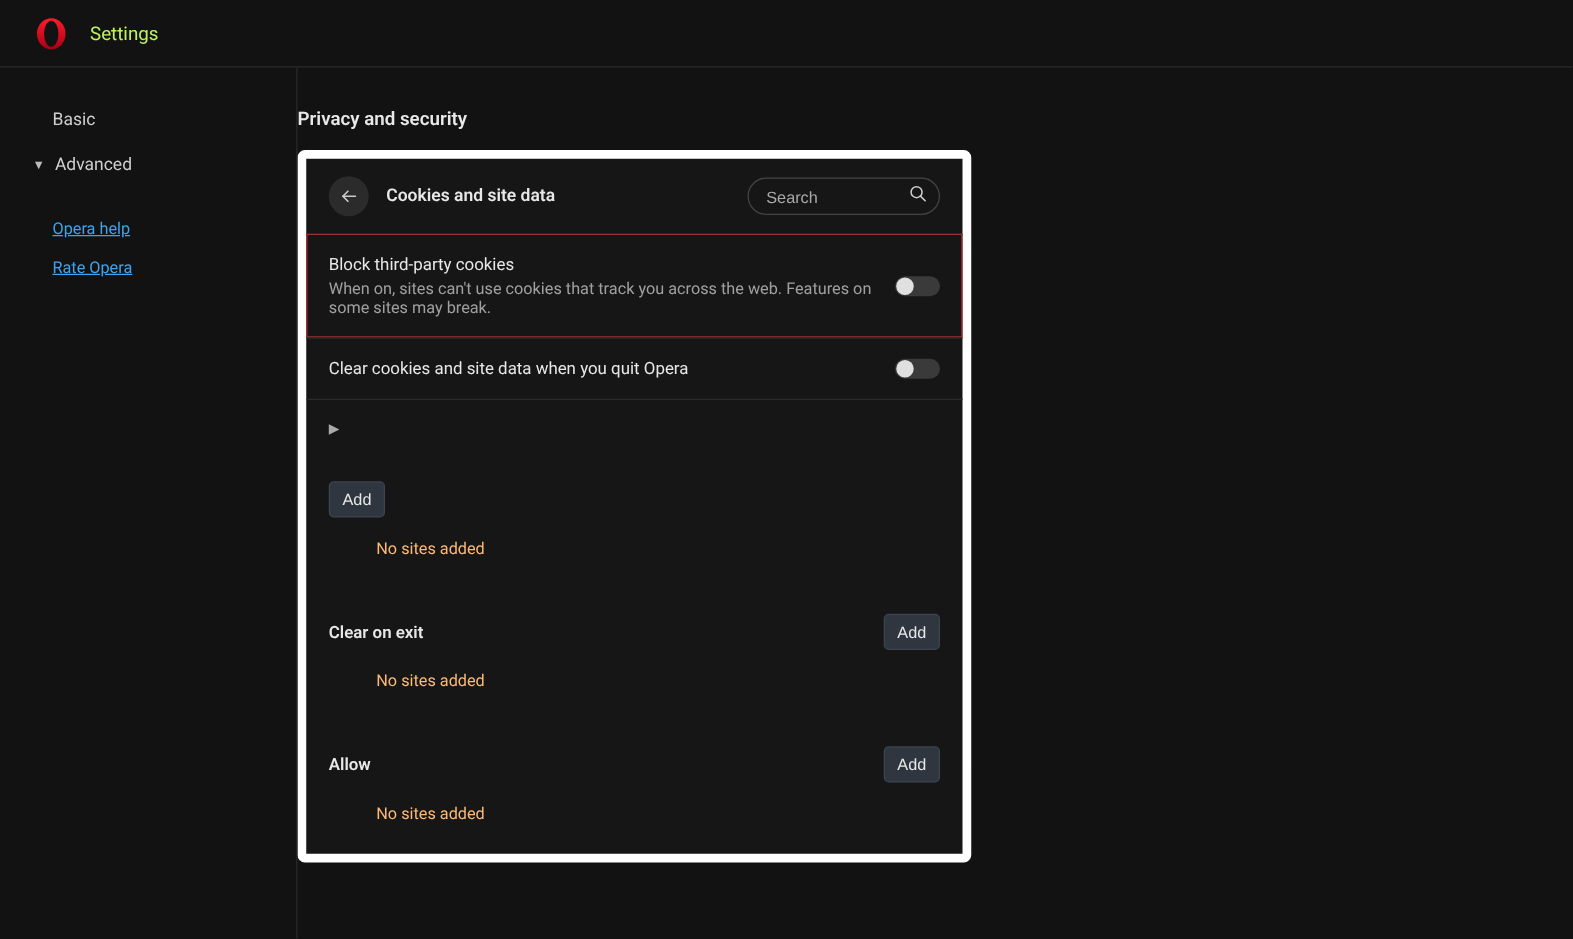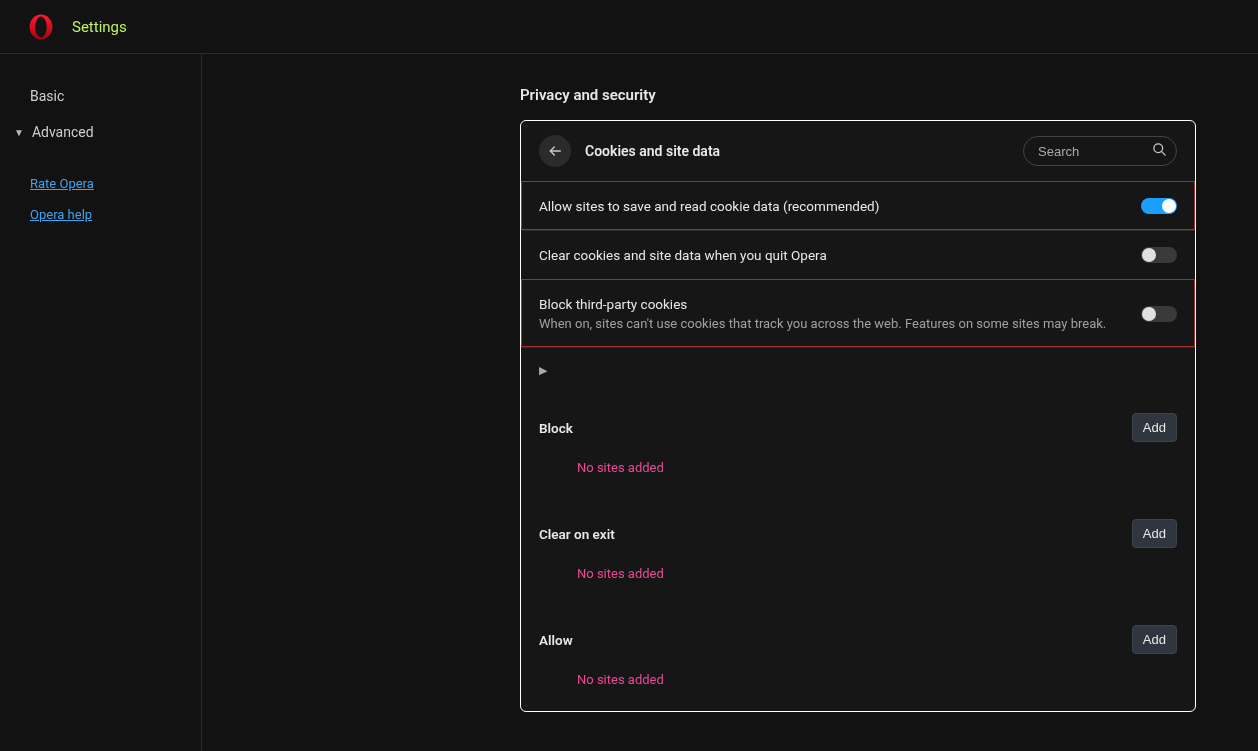--- a/index.html
+++ b/index.html
@@ -19,23 +19,23 @@
     align-items: center;
     padding: 0 28px;
   }
   .opera-logo {
     width: 26px; height: 26px;
     margin-right: 18px;
   }
   .top-title { font-size: 15px; color: #bef264; }
   .layout { display: flex; height: calc(100% - 54px); }
   .sidebar {
-    width: 202px;
+    width: 238px;
     border-right: 1px solid #2a2a2a;
-    padding: 24px 0;
+    padding: 24px 12px;
   }
   .side-item {
     padding: 10px 30px;
     color: #cfcfcf;
     font-size: 14px;
     cursor: pointer;
     display: flex;
     align-items: center;
     gap: 8px;
   }
@@ -46,24 +46,24 @@
   }
   .side-link {
     padding: 8px 30px;
     color: #3fa4f0;
     font-size: 13px;
     text-decoration: underline;
     cursor: pointer;
   }
   .side-gap { height: 18px; }
   .main { flex: 1; padding: 32px 24px 0 0; overflow-y: auto; }
-  .content { width: 676px; margin-left: 318px; }
+  .content { width: 539px; }
   .section-title { font-size: 15px; font-weight: 600; margin-bottom: 16px; }
   .panel {
-    border: 1px solid #ffffff;
+    border: 7px solid #ffffff;
     border-radius: 6px;
     background: #161616;
   }
   .panel-header {
     display: flex;
     align-items: center;
     padding: 14px 18px;
     gap: 14px;
   }
   .back-btn {
@@ -136,21 +136,21 @@
     background: #2f3640;
     border: 1px solid #3d4450;
     color: #e8e8e8;
     padding: 6px 10px;
     border-radius: 4px;
     font-size: 13px;
     cursor: pointer;
   }
   .empty {
     padding: 10px 18px 24px 56px;
-    color: #ec4899;
+    color: #fdba74;
     font-size: 13px;
   }
 </style>
 </head>
 <body>
 
 <div class="top-bar">
   <span class="opera-logo">
     <svg viewBox="0 0 100 100" width="26" height="26">
       <defs>
@@ -169,22 +169,22 @@
 <div class="layout">
   <div class="sidebar">
     <div class="side-item">
       <span>Basic</span>
     </div>
     <div class="side-item">
       <span class="caret">▼</span>
       <span>Advanced</span>
     </div>
     <div class="side-gap"></div>
+    <div class="side-link">Opera help</div>
     <div class="side-link">Rate Opera</div>
-    <div class="side-link">Opera help</div>
   </div>
 
   <div class="main">
     <div class="content">
       <div class="section-title">Privacy and security</div>
 
       <div class="panel">
         <div class="panel-header">
           <div class="back-btn">
             <svg width="16" height="16" viewBox="0 0 24 24" fill="none" stroke="#ccc" stroke-width="2" stroke-linecap="round" stroke-linejoin="round">
@@ -197,52 +197,45 @@
             <input class="search-input" placeholder="Search" style="">
             <span class="search-icon">
               <svg width="15" height="15" viewBox="0 0 24 24" fill="none" stroke="#ccc" stroke-width="2" stroke-linecap="round">
                 <circle cx="10" cy="10" r="7"></circle>
                 <line x1="21" y1="21" x2="15" y2="15"></line>
               </svg>
             </span>
           </div>
         </div>
 
-        <div class="row highlight">
-          <div class="row-label">Allow sites to save and read cookie data (recommended)</div>
-          <div class="toggle on">
-              <div class="knob"></div>
-            </div>
-        </div>
-
-        <div class="row">
-          <div class="row-label">Clear cookies and site data when you quit Opera</div>
-          <div class="toggle">
-              <div class="knob"></div>
-            </div>
-        </div>
 
         <div class="row row-col highlight">
           <div class="row-head">
             <div class="row-label" style="flex:1">
               <div>Block third-party cookies</div>
               <div class="row-sub">When on, sites can't use cookies that track you across the web. Features on some sites may break.</div>
             </div>
             <div class="toggle">
                 <div class="knob"></div>
               </div>
           </div>
         </div>
 
         <div class="row">
+          <div class="row-label">Clear cookies and site data when you quit Opera</div>
+          <div class="toggle">
+              <div class="knob"></div>
+            </div>
+        </div>
+
+        <div class="row">
           <span class="chev-right">▶</span>
         </div>
 
         <div class="subsection">
-          <div class="subsection-title">Block</div>
           <button class="add-btn">Add</button>
         </div>
         <div class="empty">No sites added</div>
 
         <div class="subsection">
           <div class="subsection-title">Clear on exit</div>
           <button class="add-btn">Add</button>
         </div>
         <div class="empty">No sites added</div>
 

